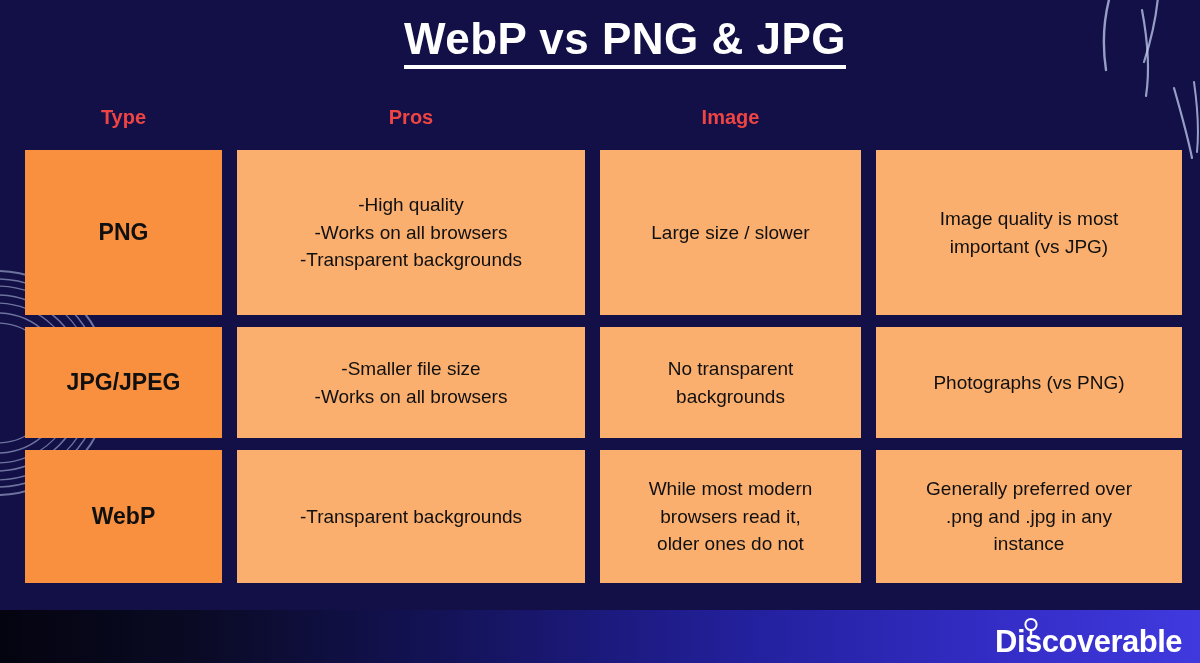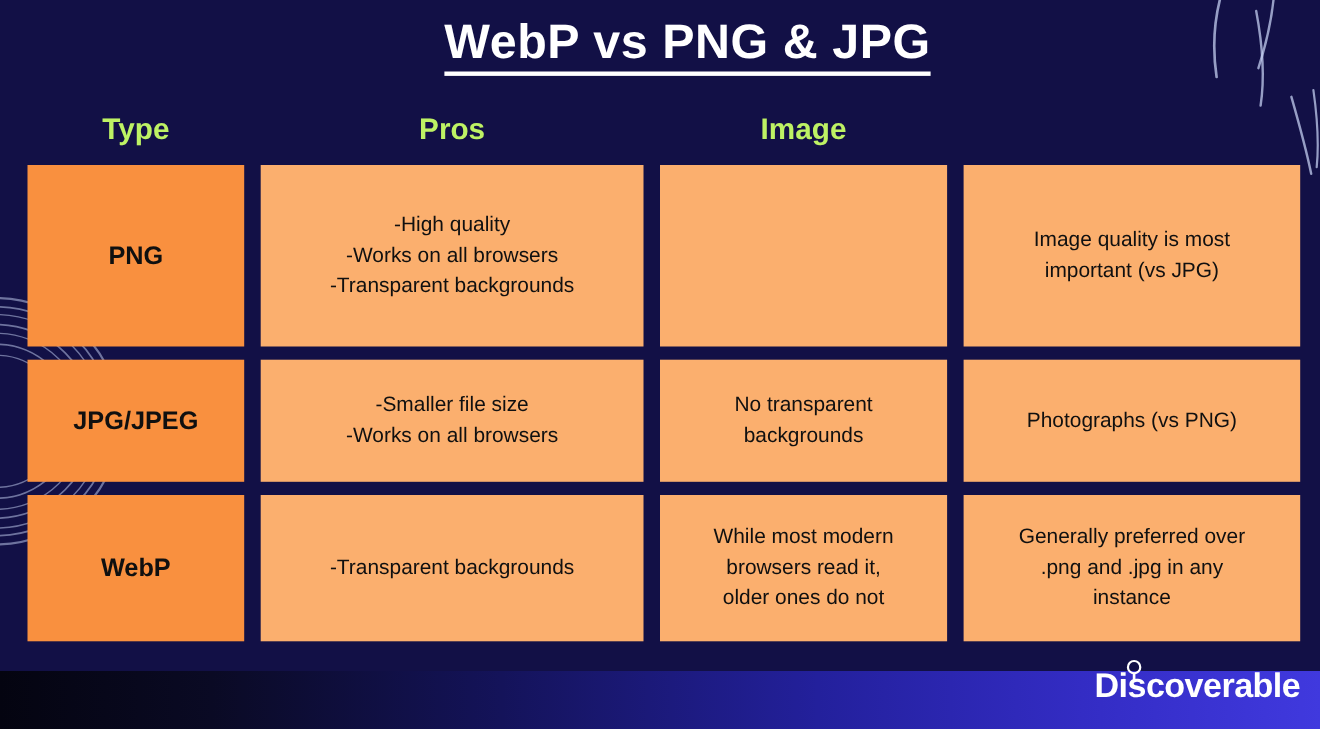--- a/index.html
+++ b/index.html
@@ -60,22 +60,22 @@
     top: 84px;
     left: 25px;
     width: 1157px;
   }
   .head-row {
     display: flex;
     height: 66px;
     align-items: center;
   }
   .head-cell {
-    color: #bef264;
-    font-size: 27px;
+    color: #ef4444;
+    font-size: 20px;
     font-weight: bold;
     text-align: center;
   }
   .body-row {
     display: flex;
     margin-bottom: 12px;
   }
   .cell {
     color: #101010;
     font-size: 19px;
@@ -114,24 +114,24 @@
     bottom: 0;
     width: 1200px;
     height: 53px;
     background: linear-gradient(90deg,
         #040410 0%, #0a0a24 16%, #14135a 38%,
         #23209c 62%, #332cc4 82%, #4039de 100%);
   }
   #logo {
     position: absolute;
     right: 18px;
-    bottom: 24px;
+    bottom: 2px;
     height: 40px;
     display: flex;
-    align-items: flex-end;
+    align-items: center;
   }
   #logo-text {
     color: #ffffff;
     font-size: 31px;
     font-weight: bold;
     letter-spacing: -0.5px;
     line-height: 1;
   }
   #logo-wrap { position: relative; }
   #magnifier {
@@ -190,20 +190,21 @@
       <div class="cell info c2">
         <div class="lines">
           <div>-High quality</div>
           <div>-Works on all browsers</div>
           <div>-Transparent backgrounds</div>
         </div>
       </div>
       <div class="gap"></div>
       <div class="cell info c3">
         <div class="lines">
+          <div>Large size / slower</div>
         </div>
       </div>
       <div class="gap"></div>
       <div class="cell info c4">
         <div class="lines">
           <div>Image quality is most</div>
           <div>important (vs JPG)</div>
         </div>
       </div>
     </div>

